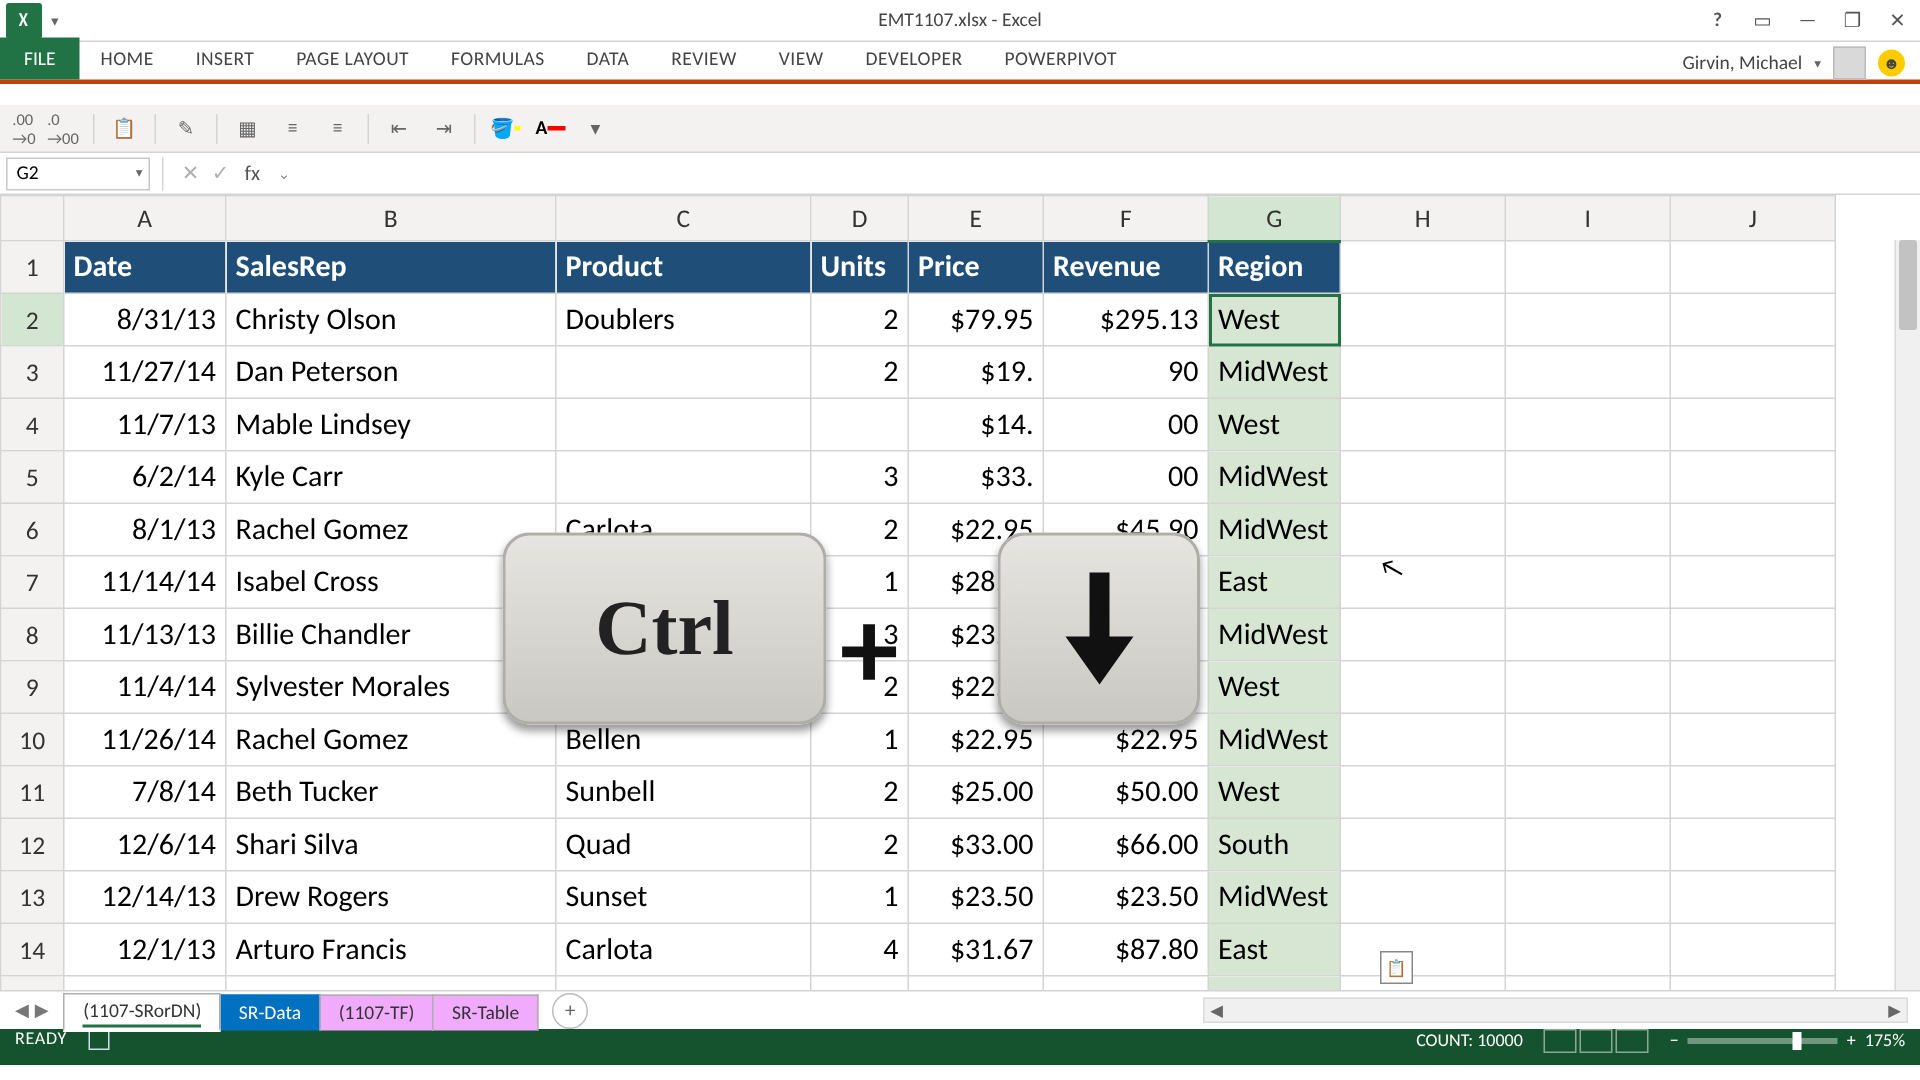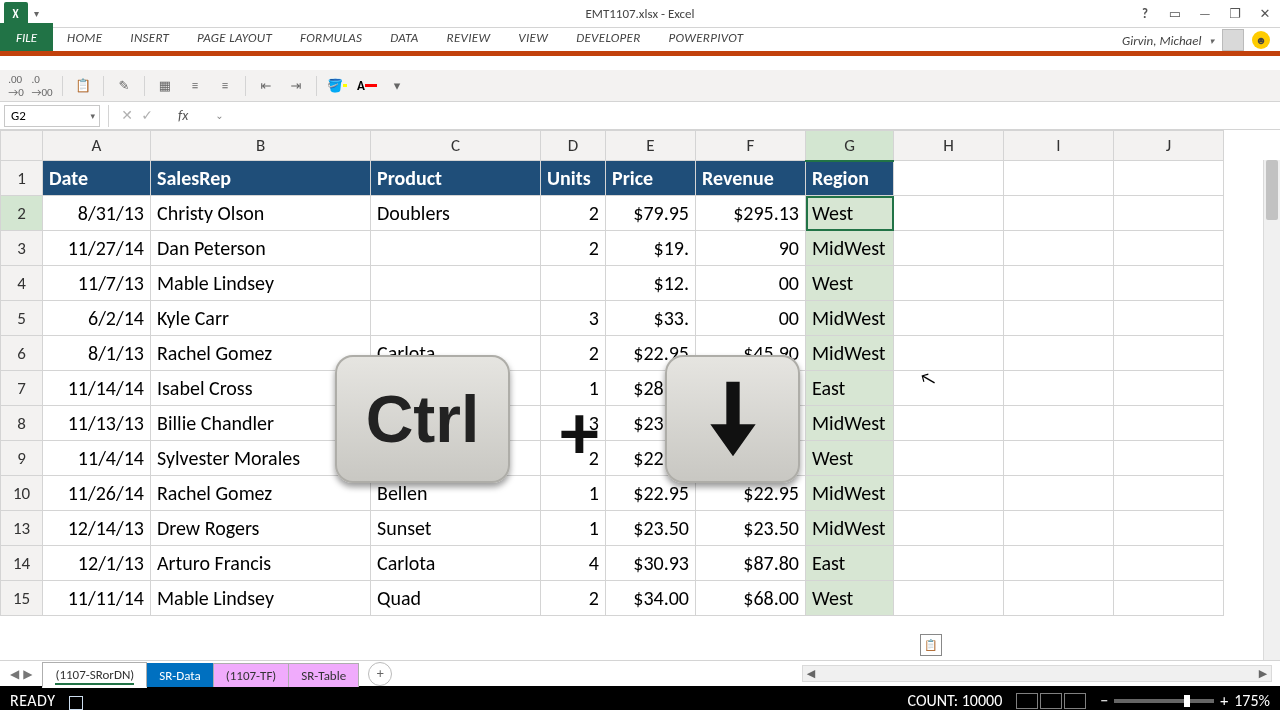--- a/index.html
+++ b/index.html
@@ -9,21 +9,21 @@
 .titlebar { height:28px; background:#fff; display:flex; align-items:center; border-bottom:1px solid #d4d4d4; position:relative; }
 .titlebar .xlicon { width:24px; height:24px; margin-left:4px; background:#217346; display:flex; align-items:center; justify-content:center; color:#fff; font-weight:bold; font-size:13px; border-radius:2px; }
 .titlebar .xlicon span { transform:scaleX(.85); }
 .titlebar .qat-arrow { margin-left:6px; color:#666; font-size:10px; }
 .titlebar .title { position:absolute; left:50%; transform:translateX(-50%); font-size:13px; color:#444; }
 .titlebar .winbtns { margin-left:auto; display:flex; }
 .titlebar .winbtn { width:26px; height:20px; display:flex; align-items:center; justify-content:center; color:#555; font-size:13px; margin:0 2px; }
 .titlebar .winbtn.help { font-weight:bold; }
 
 
-.ribbon-tabs { height:28px; display:flex; align-items:flex-end; padding-left:0; background:#fff; border-bottom:5px solid #c2410c; position:relative;font-style:italic; }
+.ribbon-tabs { height:28px; display:flex; align-items:flex-end; padding-left:0; background:#fff; border-bottom:3px solid #c2410c; position:relative; }
 .ribbon-tabs .file { background:#217346; color:#fff; padding:6px 16px; font-size:13px; height:28px; display:flex; align-items:center; }
 .ribbon-tabs .tab { padding:6px 14px; font-size:13px; color:#444; text-transform:uppercase; letter-spacing:.3px; height:28px; display:flex; align-items:center; }
 .ribbon-tabs .account { margin-left:auto; display:flex; align-items:center; gap:8px; padding-right:10px; font-size:13px; color:#444; }
 .ribbon-tabs .account .drop { font-size:9px; color:#666; }
 .ribbon-tabs .avatar { width:22px; height:22px; background:#d9d9d9; border:1px solid #bbb; }
 .ribbon-tabs .smiley { width:18px; height:18px; border-radius:50%; background:#ffcc00; display:flex; align-items:center; justify-content:center; font-size:11px; }
 
 
 .ribbon-mini { height:32px; background:#f3f2f1; border-bottom:1px solid #d4d4d4; display:flex; align-items:center; padding:0 6px; gap:10px;margin-top:14px; }
 .ribbon-mini .grp { display:flex; align-items:center; gap:6px; }
@@ -33,21 +33,21 @@
 .ribbon-mini .clr { width:16px; height:3px; }
 
 
 .fbar { height:28px; display:flex; align-items:center; border-bottom:1px solid #d4d4d4; background:#fff; }
 .fbar .namebox { width:96px; height:22px; border:1px solid #c8c8c8; margin-left:4px; display:flex; align-items:center; padding:0 6px; font-size:13px; position:relative; }
 .fbar .namebox .dd { position:absolute; right:4px; font-size:9px; color:#666; }
 .fbar .fxsep { width:1px; height:22px; background:#d4d4d4; margin:0 8px; }
 .fbar .fxbtn { width:20px; color:#888; text-align:center; font-size:14px; }
 .fbar .fxbtn.cancel { color:#b0b0b0; }
 .fbar .fxbtn.enter { color:#b0b0b0; }
-.fbar .fx { font-style:italic; color:#555; margin:0 21px; font-size:14px; }
+.fbar .fx { color:#555; margin:0 6px; font-size:14px; }
 .fbar .formula { flex:1; font-size:14px; color:#222; padding-left:4px; }
 .fbar .expand { width:20px; color:#888; font-size:10px; text-align:center; }
 
 
 .grid-wrap { position:relative; height:530px; overflow:hidden; background:#fff; }
 .grid { border-collapse:collapse; table-layout:fixed; }
 .grid th, .grid td { border:1px solid #d4d4d4; font-size:20px; height:35px; overflow:hidden; white-space:nowrap; }
 .grid thead th { background:#f3f2f1; font-weight:normal; color:#333; text-align:center; font-size:17px; height:30px; }
 .grid thead th.corner { background:#f3f2f1; width:42px; }
 .grid thead th.sel { background:#d3e6d1; border-bottom:2px solid #217346; }
@@ -61,21 +61,21 @@
 .grid .g-col { background:#d7e6d3; }
 .grid .g-col.active { outline:2px solid #217346; outline-offset:-2px; }
 
 .col-A{width:108px}.col-B{width:220px}.col-C{width:170px}.col-D{width:65px}.col-E{width:90px}.col-F{width:110px}.col-G{width:88px}.col-H{width:110px}.col-I{width:110px}.col-J{width:110px}
 
 .vscroll { position:absolute; right:0; top:30px; bottom:0; width:17px; background:#f0f0f0; border-left:1px solid #dadada; }
 .vscroll .thumb { position:absolute; top:0; left:2px; right:2px; height:60px; background:#c2c2c2; border-radius:2px; }
 
 
 .keycap { position:absolute; border-radius:18px; background:linear-gradient(#e6e5e1,#c8c7c2); box-shadow: inset 0 0 0 2px #aeada8, 0 4px 6px rgba(0,0,0,.4); display:flex; align-items:center; justify-content:center; color:#222; }
-.keycap.ctrl { left:335px; top:225px; width:175px; height:128px; font-size:66px; font-weight:600; font-family:Liberation Sans, sans-serif; }
+.keycap.ctrl { left:335px; top:225px; width:216px; height:128px; font-size:52px; font-weight:600; font-family:Liberation Serif, serif; }
 .keycap.down { left:665px; top:225px; width:135px; height:128px; }
 .keycap.down svg { width:60px; height:80px; }
 .plus { position:absolute; left:560px; top:255px; font-size:78px; font-weight:900; color:#111; }
 
 .paste-opts { position:absolute; right:338px; bottom:4px; width:22px; height:22px; border:1px solid #888; background:#fff; display:flex; align-items:center; justify-content:center; font-size:11px; }
 
 
 .sheetbar { height:26px; display:flex; align-items:center; background:#fff; border-top:1px solid #d4d4d4; }
 .sheetbar .nav { display:flex; gap:4px; padding:0 10px; color:#777; }
 .sheetbar .nav span { font-size:12px; }
@@ -85,21 +85,21 @@
 .sheetbar .stab.active .u { border-bottom:2px solid #217346; padding-bottom:1px; }
 .sheetbar .stab.blue { background:#0070c0; color:#fff; border-color:#0070c0; }
 .sheetbar .addtab { width:24px; height:24px; border:1px solid #bbb; border-radius:50%; margin-left:10px; display:flex; align-items:center; justify-content:center; color:#666; font-size:14px; }
 .sheetbar .hsplit { margin-left:auto; width:470px; height:17px; border:1px solid #dadada; background:#f0f0f0; position:relative; margin-right:8px; display:flex; align-items:center; }
 .sheetbar .hsplit .lar { width:16px; text-align:center; color:#666; font-size:11px; }
 .sheetbar .hsplit .track { flex:1; position:relative; }
 .sheetbar .hsplit .thumb { position:absolute; left:0; width:400px; top:1px; bottom:1px; background:#c2c2c2; }
 .sheetbar .hsplit .rar { width:16px; text-align:center; color:#666; font-size:11px; }
 
 
-.status { height:24px; background:#000000; color:#fff; display:flex; align-items:flex-end; font-size:16px; padding:0 10px; gap:14px; }
+.status { height:24px; background:#14532d; color:#fff; display:flex; align-items:flex-start; font-size:12px; padding:0 10px; gap:14px; }
 .status .ready { letter-spacing:.5px; }
 .status .rec { width:14px; height:14px; border:1px solid #cde; }
 .status .right { margin-left:auto; display:flex; align-items:center; gap:14px; }
 .status .viewbtns { display:flex; gap:2px; }
 .status .vb { width:22px; height:16px; border:1px solid rgba(255,255,255,.5); }
 .status .zoom { display:flex; align-items:center; gap:6px; }
 .status .zoom .slider { width:100px; height:4px; background:rgba(255,255,255,.4); position:relative; }
 .status .zoom .slider .h { position:absolute; left:70px; top:-4px; width:6px; height:12px; background:#fff; }
 
 .cursor { position:absolute; left:920px; top:238px; font-size:18px; color:#000; pointer-events:none; transform:rotate(-15deg); }
@@ -247,21 +247,21 @@
           <td></td>
           <td></td>
           <td></td>
         </tr>
         <tr>
           <th class="">4</th>
           <td class="r">11/7/13</td>
           <td class="l">Mable  Lindsey</td>
           <td class="l"></td>
           <td class="r"></td>
-          <td class="r">$12.</td>
+          <td class="r">$14.</td>
           <td class="r">00</td>
           <td class="l g-col">West</td>
           <td></td>
           <td></td>
           <td></td>
         </tr>
         <tr>
           <th class="">5</th>
           <td class="r">6/2/14</td>
           <td class="l">Kyle  Carr</td>
@@ -333,39 +333,65 @@
           <td class="l">Bellen</td>
           <td class="r">1</td>
           <td class="r">$22.95</td>
           <td class="r">$22.95</td>
           <td class="l g-col">MidWest</td>
           <td></td>
           <td></td>
           <td></td>
         </tr>
         <tr>
+          <th class="">11</th>
+          <td class="r">7/8/14</td>
+          <td class="l">Beth  Tucker</td>
+          <td class="l">Sunbell</td>
+          <td class="r">2</td>
+          <td class="r">$25.00</td>
+          <td class="r">$50.00</td>
+          <td class="l g-col">West</td>
+          <td></td>
+          <td></td>
+          <td></td>
+        </tr>
+        <tr>
+          <th class="">12</th>
+          <td class="r">12/6/14</td>
+          <td class="l">Shari  Silva</td>
+          <td class="l">Quad</td>
+          <td class="r">2</td>
+          <td class="r">$33.00</td>
+          <td class="r">$66.00</td>
+          <td class="l g-col">South</td>
+          <td></td>
+          <td></td>
+          <td></td>
+        </tr>
+        <tr>
           <th class="">13</th>
           <td class="r">12/14/13</td>
           <td class="l">Drew  Rogers</td>
           <td class="l">Sunset</td>
           <td class="r">1</td>
           <td class="r">$23.50</td>
           <td class="r">$23.50</td>
           <td class="l g-col">MidWest</td>
           <td></td>
           <td></td>
           <td></td>
         </tr>
         <tr>
           <th class="">14</th>
           <td class="r">12/1/13</td>
           <td class="l">Arturo  Francis</td>
           <td class="l">Carlota</td>
           <td class="r">4</td>
-          <td class="r">$30.93</td>
+          <td class="r">$31.67</td>
           <td class="r">$87.80</td>
           <td class="l g-col">East</td>
           <td></td>
           <td></td>
           <td></td>
         </tr>
         <tr>
           <th class="">15</th>
           <td class="r">11/11/14</td>
           <td class="l">Mable  Lindsey</td>

